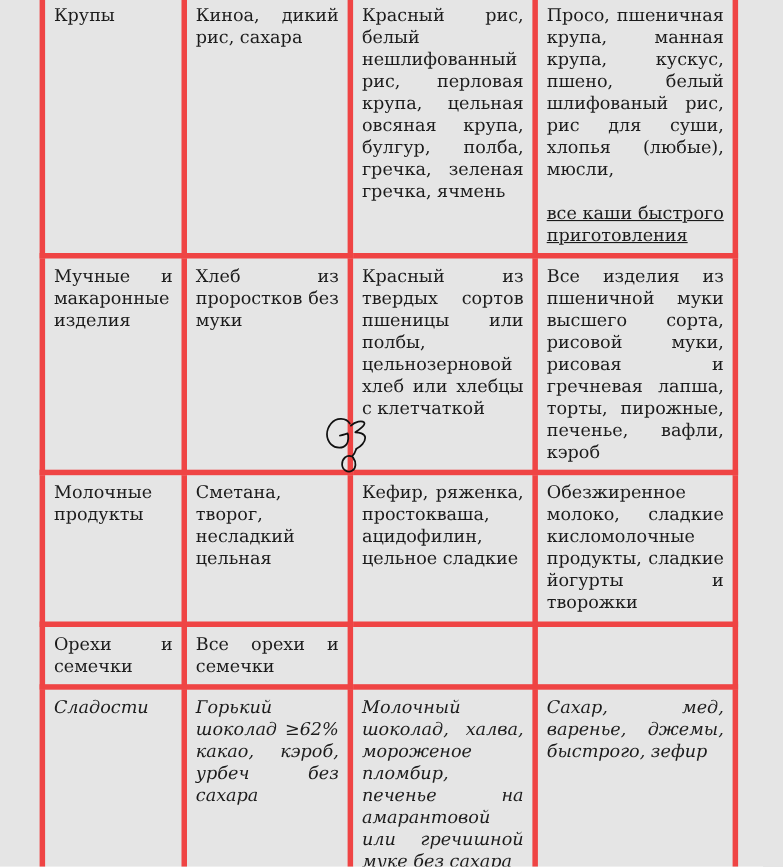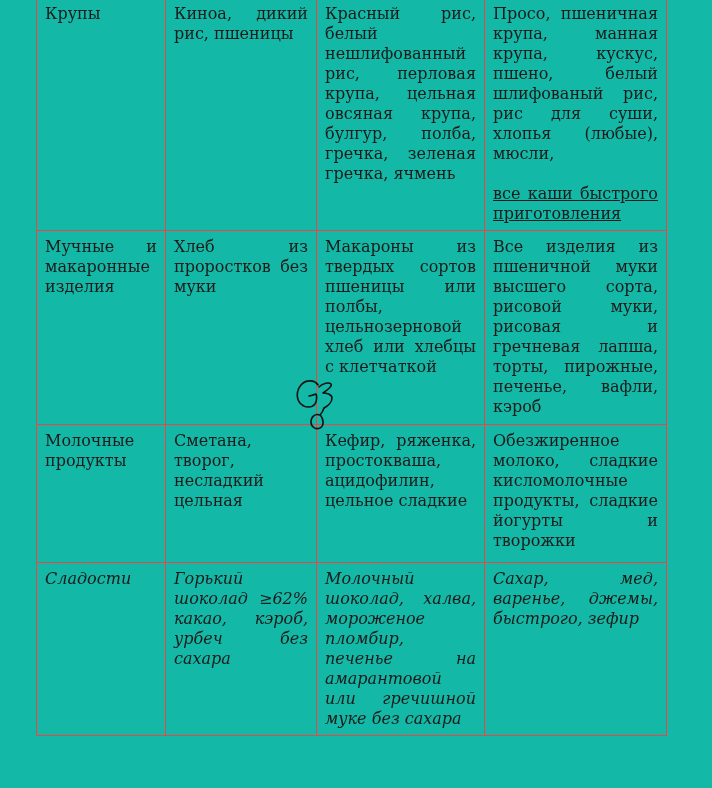--- a/index.html
+++ b/index.html
@@ -4,35 +4,35 @@
 <style>
   html, body {
     margin: 0;
     padding: 0;
     background: #ffffff;
   }
   .page {
     position: relative;
     width: 712px;
     height: 788px;
-    background: #14b8a6;
+    background: #e5e5e5;
     overflow: hidden;
     font-family: "DejaVu Serif", "Liberation Serif", serif;
     color: #1b1b1b;
   }
   table.food-table {
     position: absolute;
     left: 36px;
     top: 0;
     width: 630px;
     border-collapse: collapse;
     table-layout: fixed;
   }
   table.food-table td {
-    border: 1px solid #ef4444;
+    border: 5px solid #ef4444;
     vertical-align: top;
     padding: 6px 8px;
     font-size: 16px;
     line-height: 20px;
     text-align: justify;
     overflow: hidden;
   }
   table.food-table tr.r1 td { border-top: none; padding-top: 4px; }
   tr.r1 { height: 229px; }
   tr.r2 { height: 194px; }
@@ -60,56 +60,70 @@
       <col style="width:151px">
       <col style="width:168px">
       <col style="width:182px">
     </colgroup>
     <tbody>
       <tr class="r1">
         <td>
             <p>Крупы</p>
           </td>
         <td>
-            <p>Киноа, дикий рис, пшеницы</p>
+            <p>Киноа, дикий рис, сахара</p>
           </td>
         <td>
             <p>Красный рис, белый нешлифованный рис, перловая крупа, цельная овсяная крупа, булгур, полба, гречка, зеленая гречка, ячмень</p>
           </td>
         <td>
           <p>Просо, пшеничная крупа, манная крупа, кускус, пшено, белый шлифованый рис, рис для суши, хлопья (любые), мюсли,</p>
           <p class="second-para">все каши быстрого приготовления</p>
         </td>
       </tr>
       <tr class="r2">
         <td>
             <p>Мучные и макаронные изделия</p>
           </td>
         <td>
             <p>Хлеб из проростков без муки</p>
           </td>
         <td>
-            <p>Макароны из твердых сортов пшеницы или полбы, цельнозерновой хлеб или хлебцы с клетчаткой</p>
+            <p>Красный из твердых сортов пшеницы или полбы, цельнозерновой хлеб или хлебцы с клетчаткой</p>
           </td>
         <td>
             <p>Все изделия из пшеничной муки высшего сорта, рисовой муки, рисовая и гречневая лапша, торты, пирожные, печенье, вафли, кэроб</p>
           </td>
       </tr>
       <tr class="r3">
         <td>
             <p>Молочные продукты</p>
           </td>
         <td>
             <p>Сметана, творог, несладкий цельная</p>
           </td>
         <td>
             <p>Кефир, ряженка, простокваша, ацидофилин, цельное сладкие</p>
           </td>
         <td>
             <p>Обезжиренное молоко, сладкие кисломолочные продукты, сладкие йогурты и творожки</p>
+          </td>
+      </tr>
+      <tr class="r4">
+        <td>
+            <p>Орехи и семечки</p>
+          </td>
+        <td>
+            <p>Все орехи и семечки</p>
+          </td>
+        <td>
+            <p></p>
+          </td>
+        <td>
+            <p></p>
           </td>
       </tr>
       <tr class="r5">
         <td>
             <p>Сладости</p>
           </td>
         <td>
             <p>Горький шоколад ≥62% какао, кэроб, урбеч без сахара</p>
           </td>
         <td>

